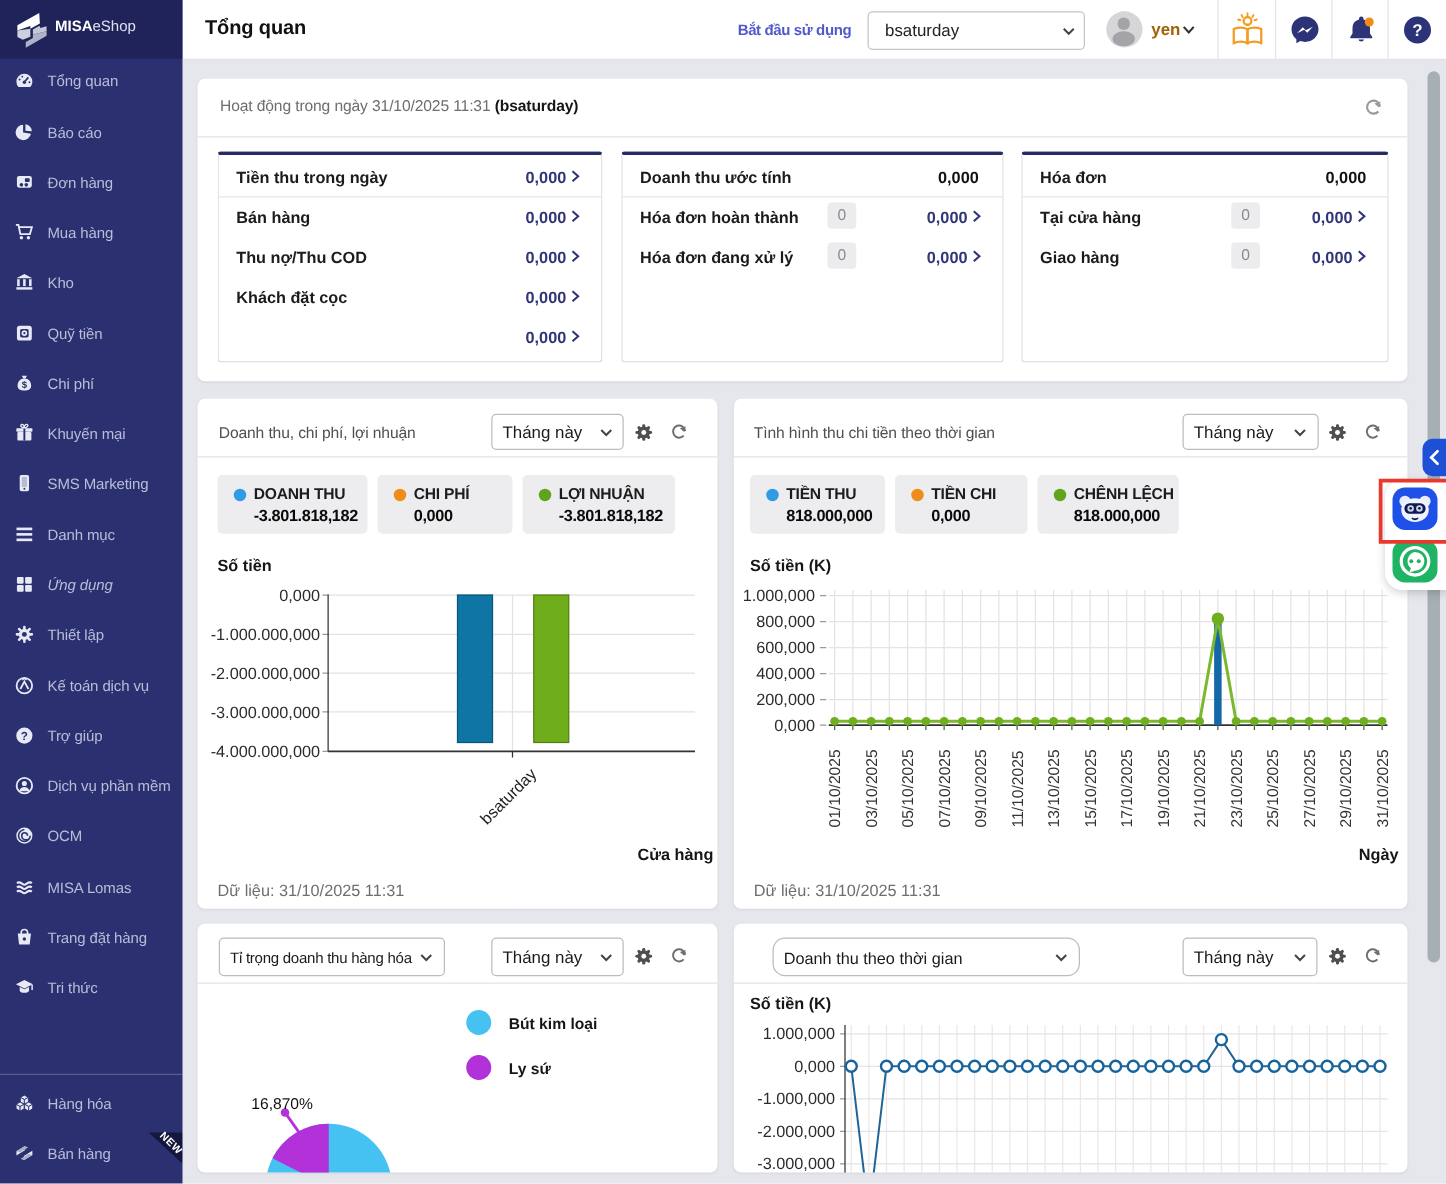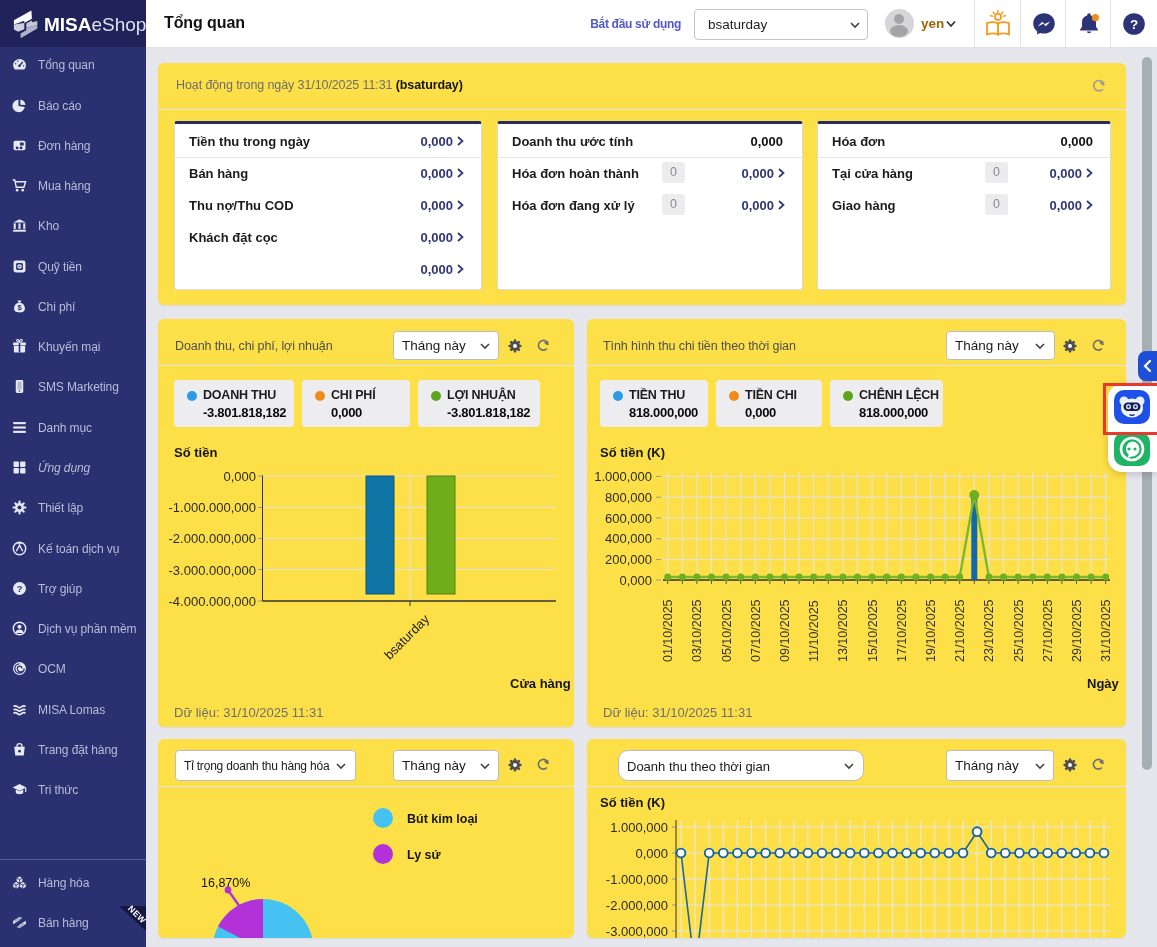--- a/index.html
+++ b/index.html
@@ -26,21 +26,21 @@
   #hsel1 .st{position:absolute;left:13px;top:7px;font-size:13.5px;color:#222;}
   .selchev{position:absolute;width:10px;height:10px;}
   #avatar{position:absolute;left:739px;top:9px;width:29px;height:29px;border-radius:50%;background:#d6d6d8;overflow:hidden;}
   #avatar{border:0;}#avatar .hd{position:absolute;left:9px;top:5px;width:10px;height:10px;border-radius:50%;background:#a3a3a8;}
   #avatar .bd{position:absolute;left:5px;top:16px;width:18px;height:12px;border-radius:50%;background:#a3a3a8;}
   #uname{position:absolute;left:775px;top:16px;font-size:13.5px;font-weight:bold;color:#a16207;}
   .hcell{position:absolute;top:0;width:45px;height:47px;border-left:1px solid #e5e5e8;}
   .hic{position:absolute;left:50%;top:50%;transform:translate(-50%,-50%);}
 
   
-  .panel{position:absolute;background:#fde047;border-radius:6px;box-shadow:0 1px 2px rgba(0,0,0,0.06);overflow:hidden;}
+  .panel{position:absolute;background:#ffffff;border-radius:6px;box-shadow:0 1px 2px rgba(0,0,0,0.06);overflow:hidden;}
   #panel1{left:158px;top:63px;width:968px;height:242px;}
   #panel2l{left:158px;top:319px;width:416px;height:408px;}
   #panel2r{left:587px;top:319px;width:539px;height:408px;}
   #panel3l{left:158px;top:739px;width:416px;height:199px;}
   #panel3r{left:587px;top:739px;width:539px;height:199px;}
 
   .ptitle{position:absolute;font-size:12.5px;color:#4f4f4f;letter-spacing:-0.1px;}
   .phead-line{position:absolute;left:0;width:100%;height:1px;background:#e4e4e6;}
   .csel{position:absolute;border:1px solid #bcbcc0;border-radius:4px;background:#fff;color:#1a1a1a;}
   .csel .st{position:absolute;left:8px;top:6px;font-size:13.5px;white-space:nowrap;}
@@ -127,21 +127,21 @@
   </div>
 
   <div id="sidebar">
     <div id="logoband">
       <svg style="position:absolute;left:10px;top:8px;" width="32" height="38" viewBox="0 0 32 38">
         <path fill="#ffffff" d="M21.4 2.4 L3.9 12.2 L3.9 16.4 L14.3 12.7 L14.3 15 L21.9 10.8 Z"></path>
         <path fill="#cdd0de" d="M3.9 16.4 L14.3 15 L14.3 21.3 L8.2 23.7 L3.9 21.5 Z"></path>
         <path fill="#c3c7d7" d="M16.3 15.5 L21.6 12.6 L22.3 14.3 L27.2 13 L27.3 16.9 L16.3 19.8 Z"></path>
         <path fill="#aeb3c7" d="M27.3 16.9 L27.3 20.6 L10.6 30.2 L10.6 25.6 L16.3 22.3 L16.3 19.8 Z"></path>
       </svg>
-      <div style="position:absolute;left:44px;top:14px;font-size:19px;color:#fff;"><b>MISA</b><span style="color:#dfe1ec;font-weight:normal;">eShop</span></div>
+      <div style="position:absolute;left:44px;top:14px;font-size:12px;color:#fff;"><b>MISA</b><span style="color:#dfe1ec;font-weight:normal;">eShop</span></div>
     </div>
     <div class="mitem" style="top:44px;">
         <span class="mico"><svg width="20" height="20" viewBox="0 0 20 20">
             <path d="M10 3.5a7.5 7.5 0 0 1 7.5 7.5c0 1.9-.7 3.6-1.9 4.9H4.4A7.4 7.4 0 0 1 2.5 11 7.5 7.5 0 0 1 10 3.5z" fill="#e7e9f4"></path>
             <circle cx="10" cy="11.5" r="1.6" fill="#2b3070"></circle>
             <path d="M10.6 10.6 L13.8 7" stroke="#2b3070" stroke-width="1.6"></path>
             <circle cx="5.5" cy="9" r="0.9" fill="#2b3070"></circle>
             <circle cx="14.8" cy="11.5" r="0.9" fill="#2b3070"></circle>
             <circle cx="8" cy="6.2" r="0.9" fill="#2b3070"></circle>
           </svg></span>

